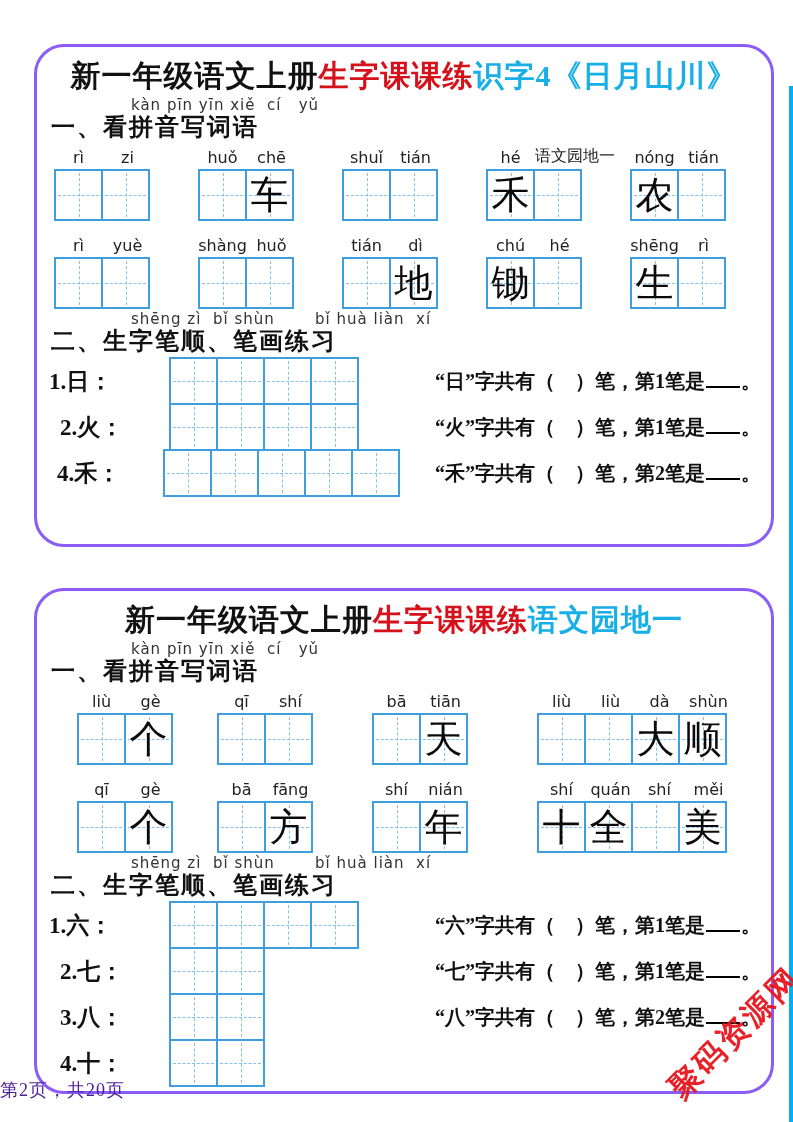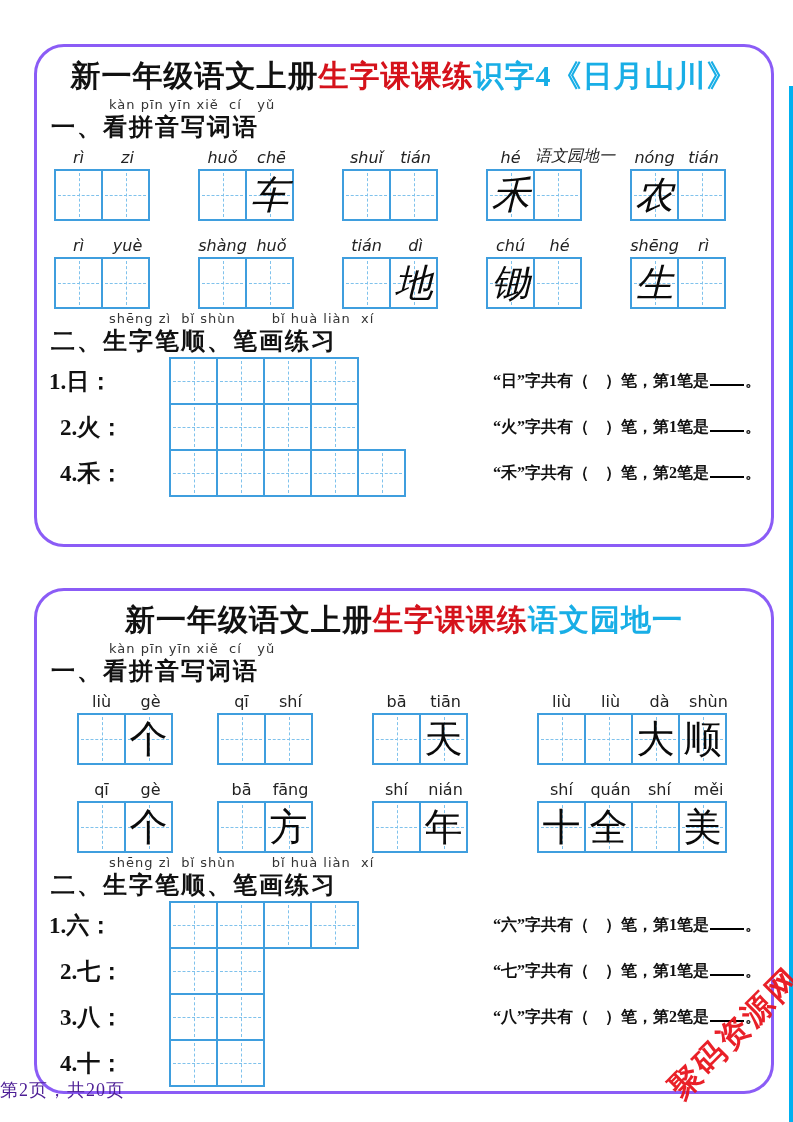--- a/index.html
+++ b/index.html
@@ -14,28 +14,28 @@
   #panel-0{top:44px;height:503px;}
   #panel-1{top:588px;height:506px;}
 
   .title{text-align:center;margin-top:10px;height:38px;line-height:38px;
     font-size:30px;font-weight:700;letter-spacing:1px;white-space:nowrap;}
   .t-black{color:#111;}
   .t-red{color:#d5121b;}
   .t-cyan{color:#18aee6;}
 
   .sec-head{margin-left:14px;margin-top:2px;}
-  .pinyin-small{font-family:"DejaVu Sans",sans-serif;font-size:13px;color:#333;
-    margin-left:58px;letter-spacing:1px;height:16px;line-height:16px;white-space:pre;}
+  .pinyin-small{font-family:"DejaVu Sans",sans-serif;font-size:15px;color:#333;
+    margin-left:80px;letter-spacing:1px;height:16px;line-height:16px;white-space:pre;}
   .heading{font-size:24px;font-weight:700;height:28px;line-height:28px;letter-spacing:2px;}
 
   .word-rows{margin-top:2px;}
   .word-row{display:flex;}
   .word-row.rowB{margin-top:10px;}
-  .p0 .word-row .word-group{margin-left:46px;font-style:italic;}
+  .p0 .word-row .word-group{margin-left:46px;}
   .p0 .word-row .word-group:first-child{margin-left:17px;}
   .p1 .word-row .word-group:nth-child(1){margin-left:40px;}
   .p1 .word-row .word-group:nth-child(2){margin-left:42px;}
   .p1 .word-row .word-group:nth-child(3){margin-left:57px;}
   .p1 .word-row .word-group:nth-child(4){margin-left:67px;}
 
   .py-row{display:flex;height:24px;align-items:flex-end;margin-bottom:2px;}
   .py{width:49px;text-align:center;font-size:16px;color:#222;
     font-family:"DejaVu Sans",sans-serif;white-space:nowrap;}
 
@@ -51,21 +51,21 @@
     font-size:38px;line-height:1;color:#0a0a0a;z-index:2;font-weight:500;}
 
   .stroke-rows{margin-top:2px;}
   .stroke-row{display:flex;align-items:center;height:48px;gap:35px;}
   .stroke-row:not(:first-child){margin-top:-2px;text-align:center;}
   .s-label{width:97px;font-size:23px;font-weight:700;padding-left:12px;
     box-sizing:border-box;white-space:nowrap;}
   .grid-row{display:flex;align-self:stretch;}
   .gcell{height:48px;}
   .grid-row .cell+.cell{margin-left:-2px;}
-  .question{margin-left:auto;padding-right:10px;font-size:16px;font-weight:600;
+  .question{margin-left:auto;padding-right:10px;font-size:20px;font-weight:600;
     white-space:nowrap;}
   .blank{display:inline-block;width:34px;height:4px;border-bottom:2px solid #000;
     margin:0 1px;vertical-align:baseline;}
 
   .footer{position:absolute;top:1078px;left:0;width:100%;
     font-size:18px;color:#4c1d95;letter-spacing:1px;}
 
   .watermark{position:absolute;left:635px;top:1012px;width:200px;text-align:center;
     transform:rotate(-45deg);color:#e8151d;font-size:31px;font-weight:700;
     letter-spacing:3px;white-space:nowrap;opacity:0.95;z-index:5;}

